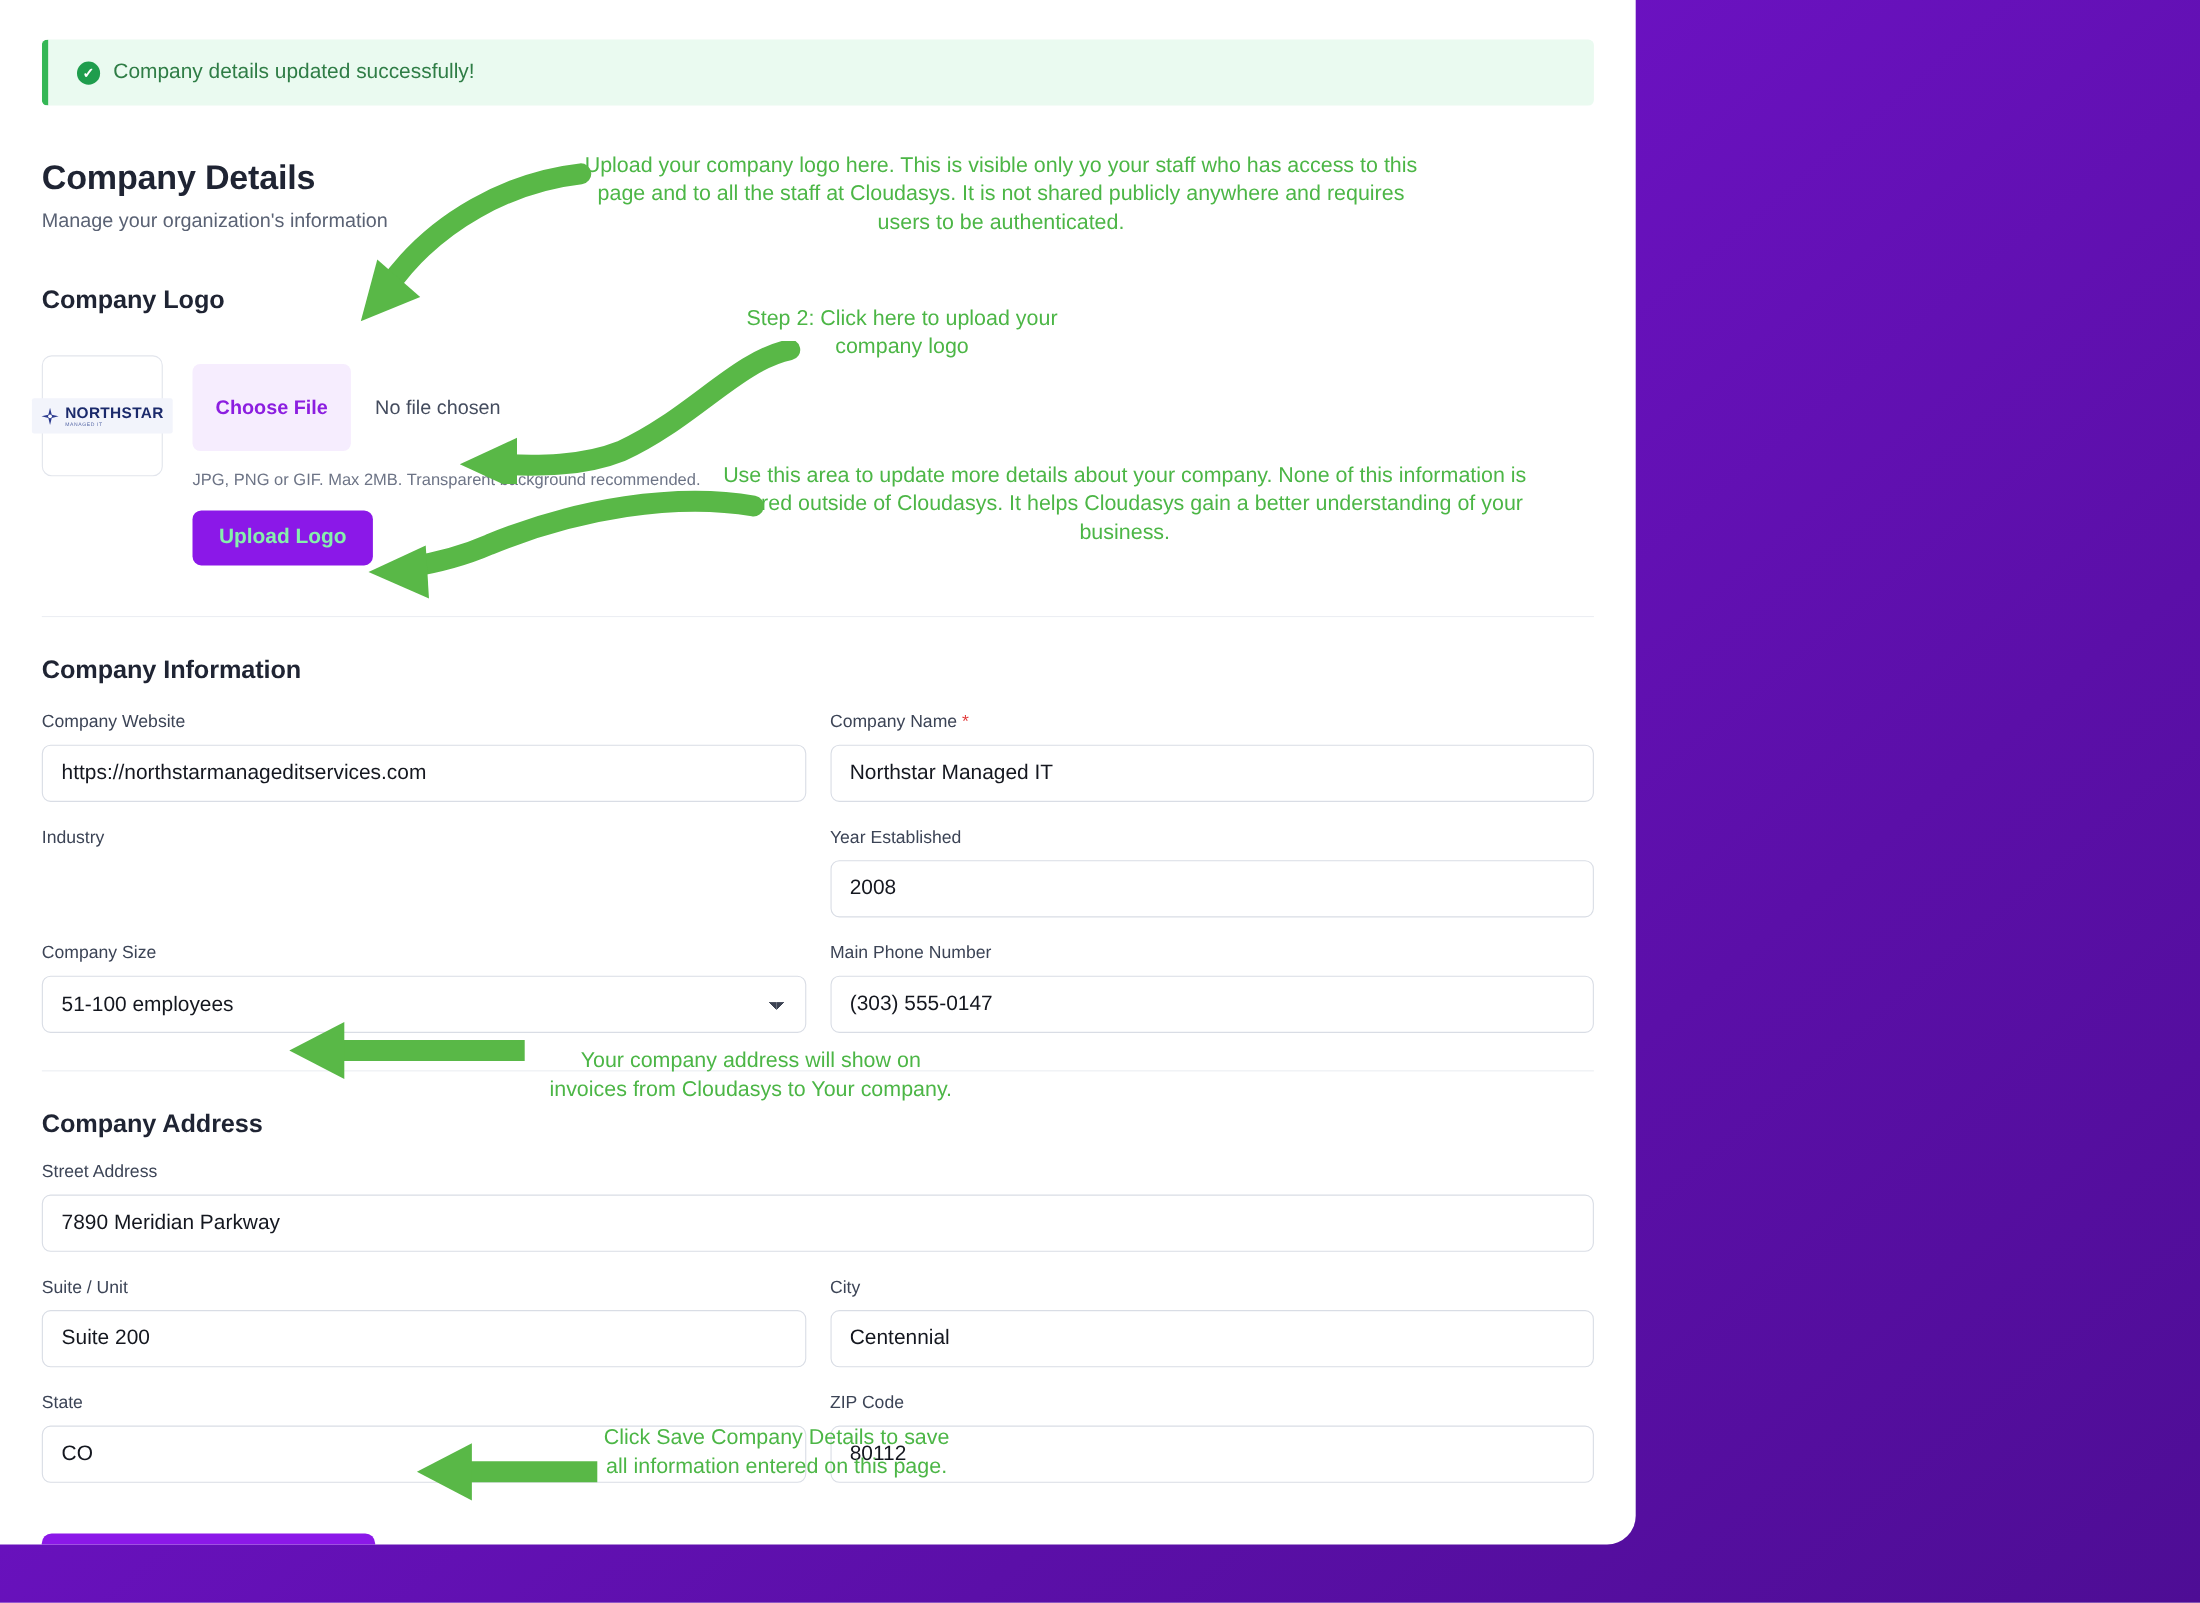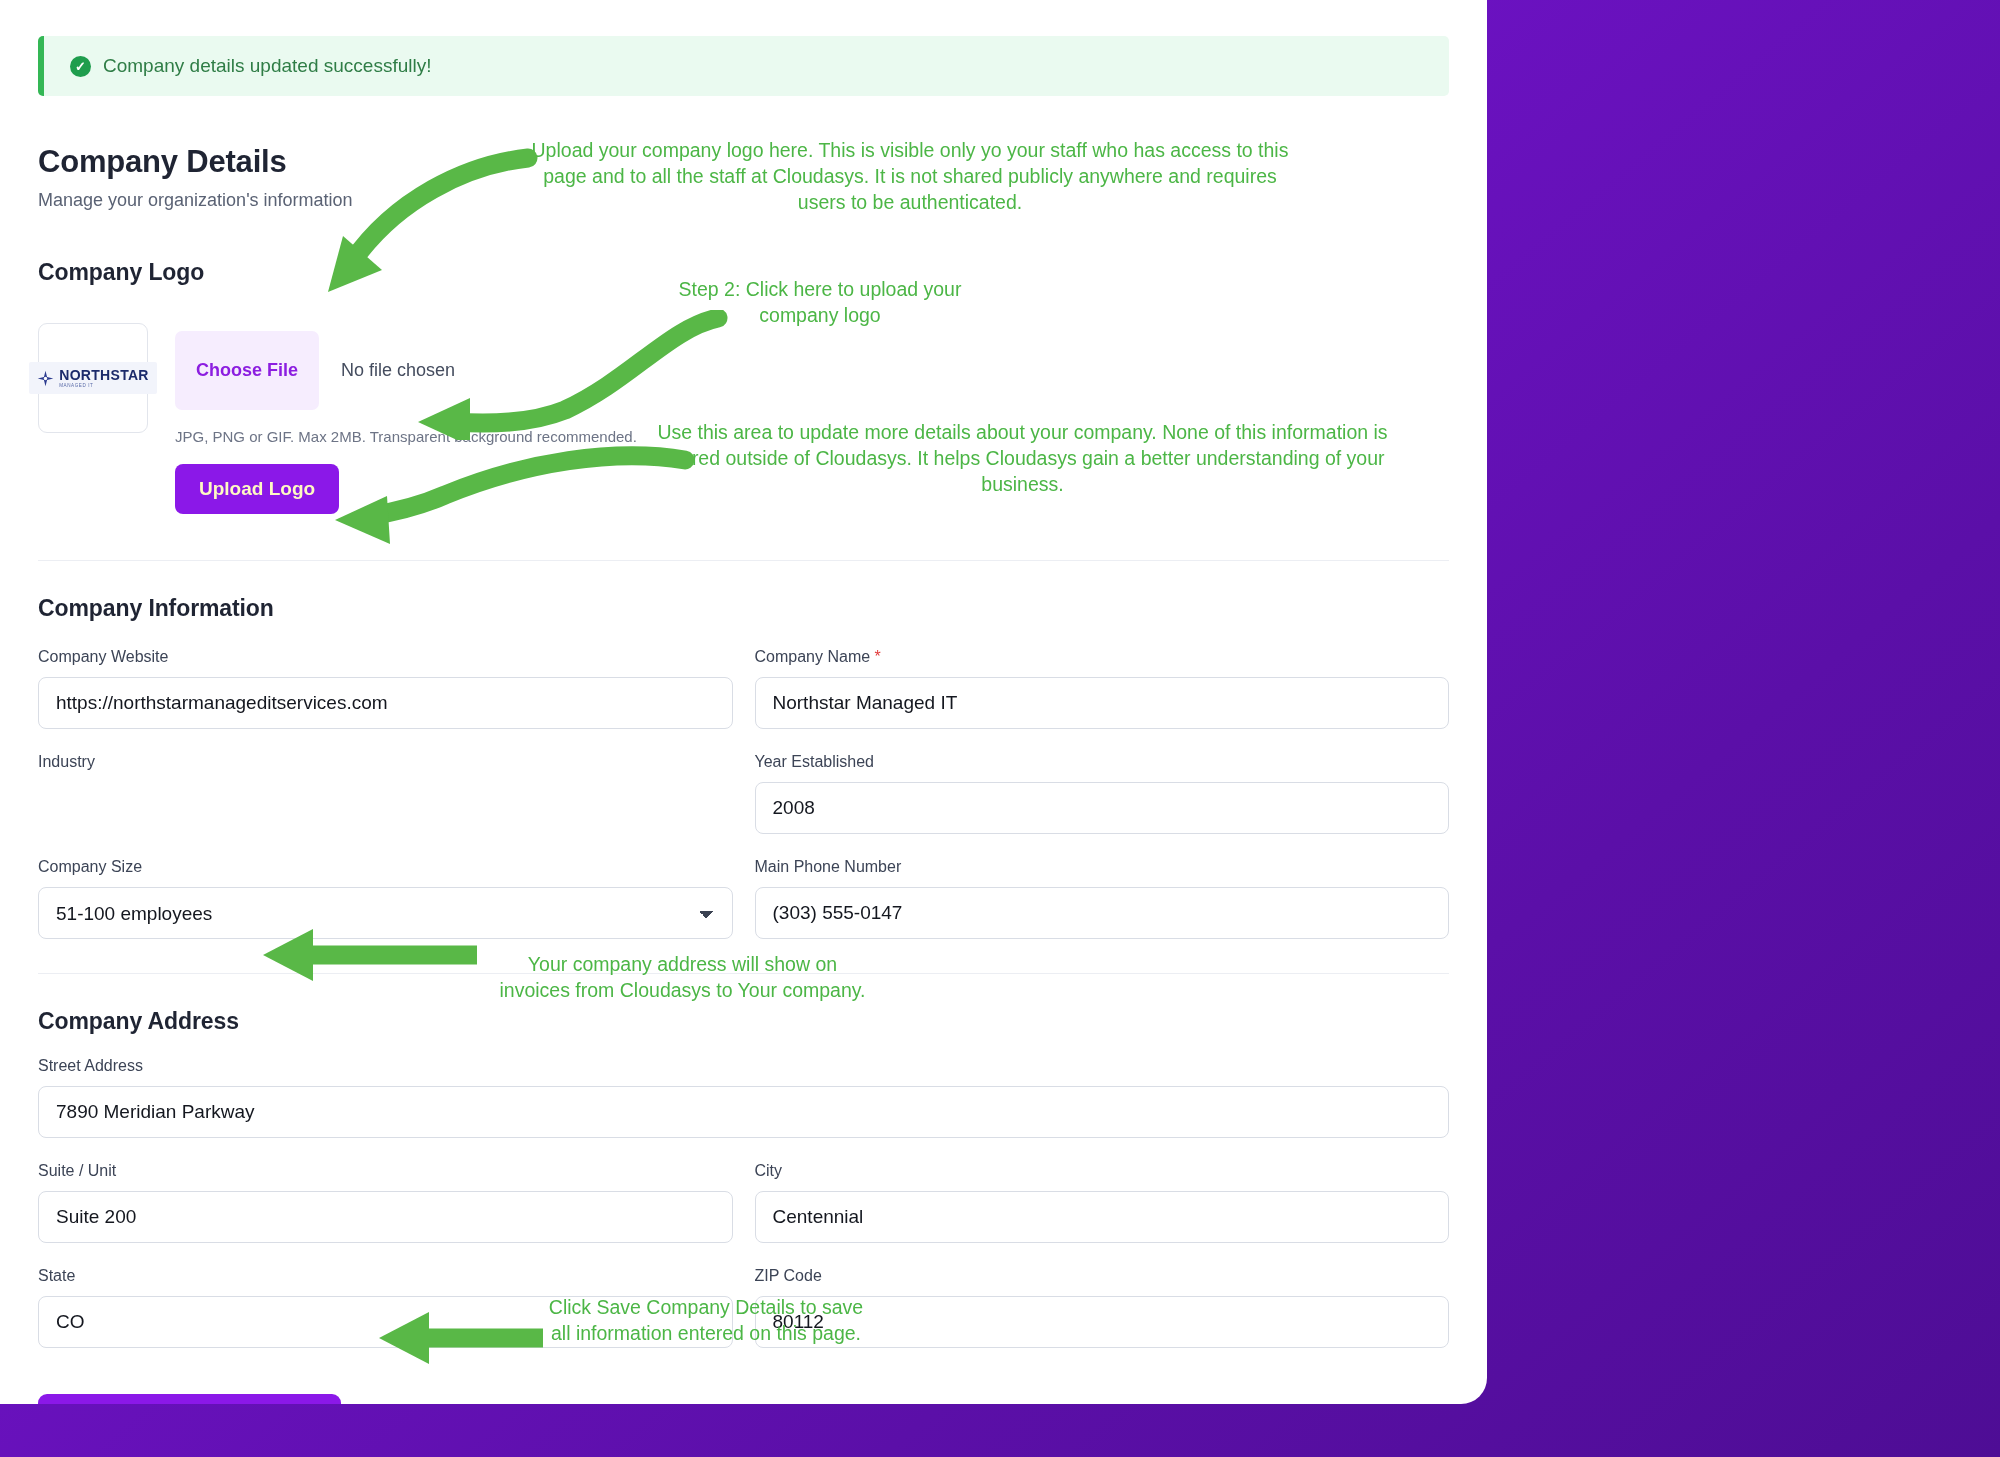--- a/index.html
+++ b/index.html
@@ -72,21 +72,21 @@
   }
   #logo-controls { margin-left: 27px; padding-top: 8px; }
   #file-line { display: flex; align-items: center; }
   #choose-file {
     background: #f6edfe; color: #8c1ee0; font-weight: bold; font-size: 18px;
     border: none; border-radius: 7px; padding: 29px 21px; cursor: pointer;
   }
   #no-file { font-size: 18px; color: #444c5e; margin-left: 22px; }
   #file-hint { font-size: 15px; color: #6d7486; margin-top: 18px; }
   #upload-logo {
-    margin-top: 19px; background: #8b18e8; color: #fef9c3; border: none;
+    margin-top: 19px; background: #8b18e8; color: #86efac; border: none;
     border-radius: 8px; font-size: 19px; font-weight: bold;
     padding: 14px 24px; cursor: pointer; text-align: center;
   }
 
   hr.divider { border: none; border-top: 1.5px solid #eceef3; margin-top: 46px; }
 
   
   .grid { display: grid; grid-template-columns: 1fr 1fr; column-gap: 22px; row-gap: 0; margin-top: 26px; }
   .field { margin-bottom: 24px; }
   .field.full { grid-column: 1 / -1; }

